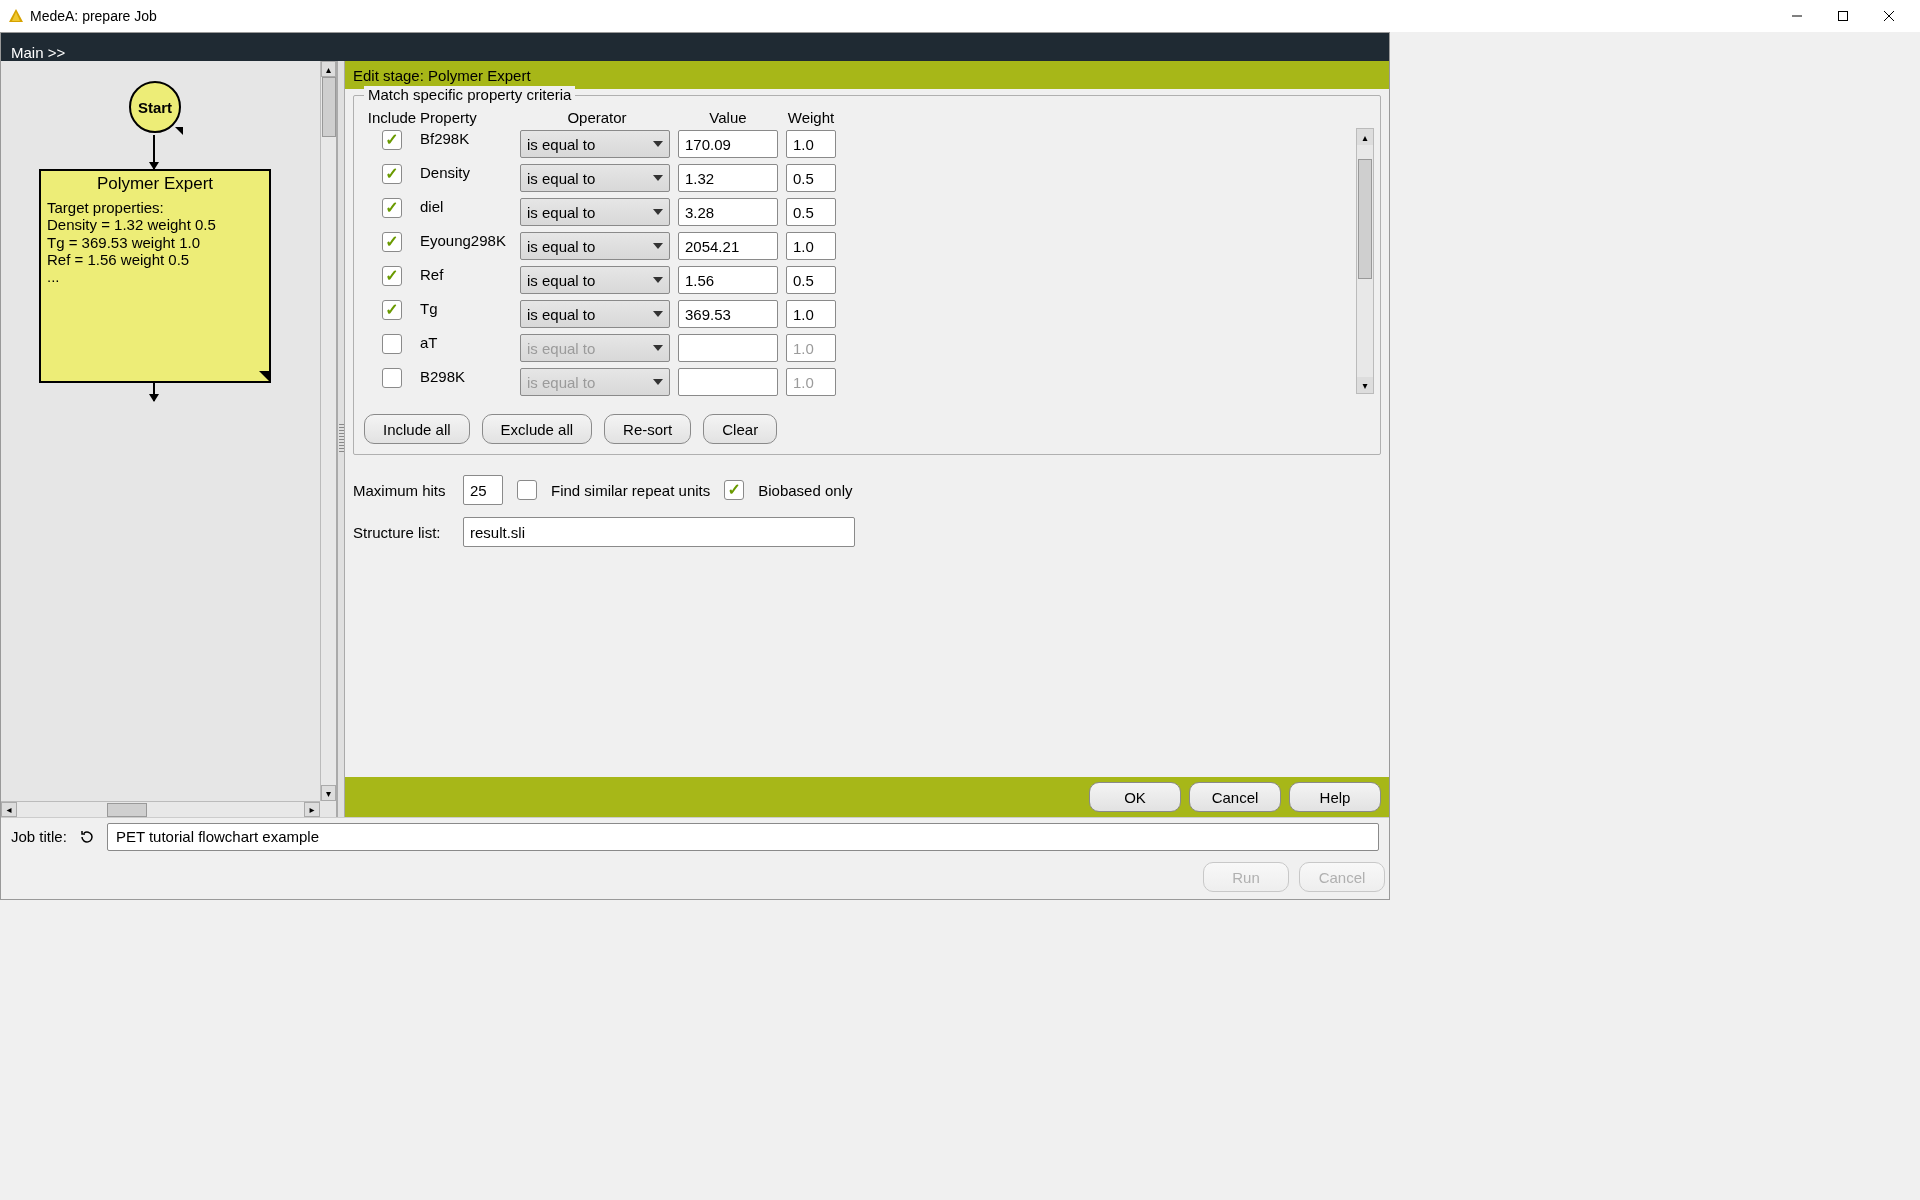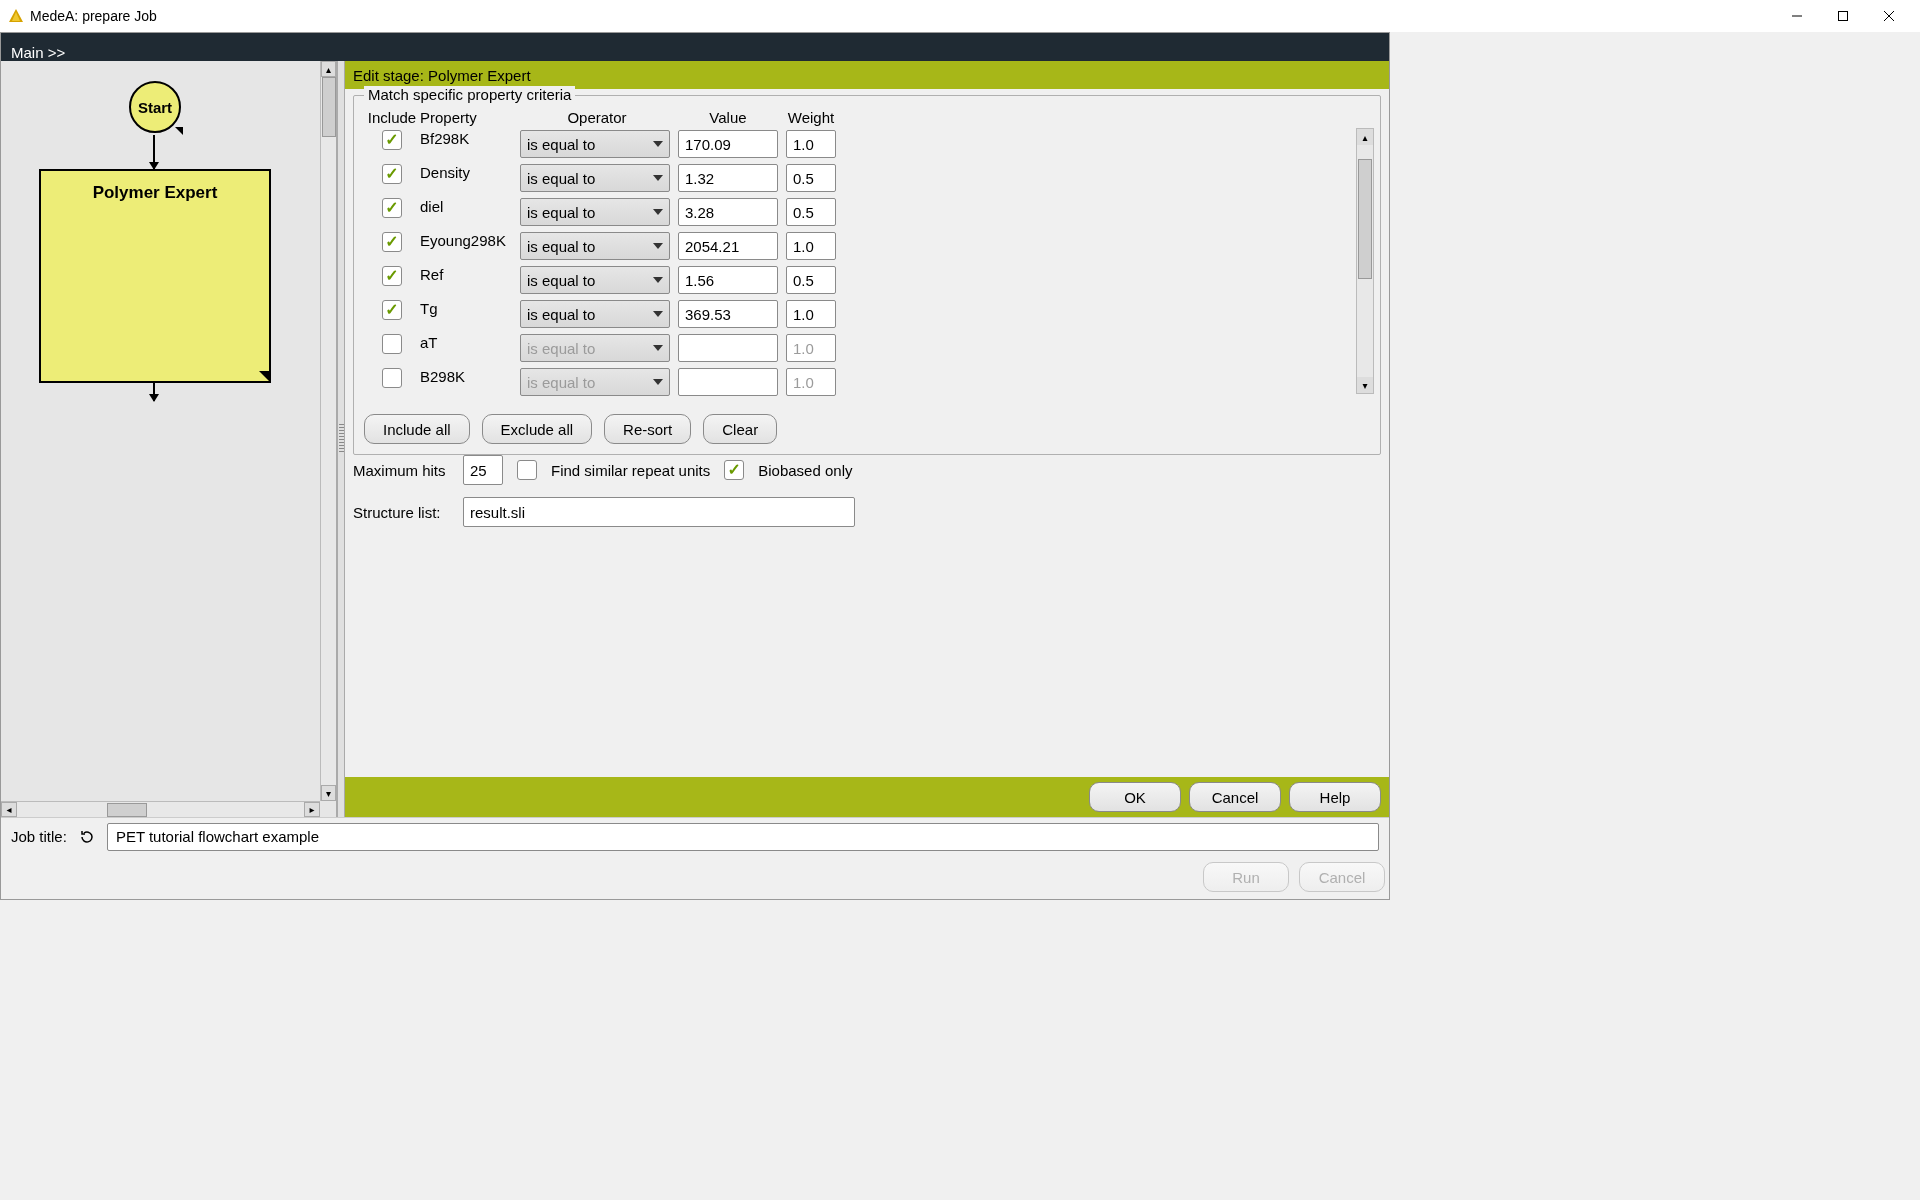--- a/index.html
+++ b/index.html
@@ -27,35 +27,35 @@
   .canvas .hscroll .left, .canvas .hscroll .right { width:16px; display:flex; align-items:center; justify-content:center; background:#ddd; border:1px solid #aaa; font-size:10px; }
   .canvas .hscroll .track { flex:1; position:relative; }
   .canvas .hscroll .thumb { position:absolute; left:90px; top:1px; bottom:0; width:40px; background:#cfcfcf; border:1px solid #999; }
   
   .startnode { position: absolute; left: 128px; top: 20px; width: 52px; height: 52px; border-radius: 50%; background: #eded77; border: 2px solid #000; display:flex; align-items:center; justify-content:center; font-weight:bold; }
   .startnode .handle { position:absolute; bottom:-4px; right:-4px; width:0; height:0; border-left:8px solid transparent; border-top:8px solid #000; }
   .arrow1 { position:absolute; left:152px; top:74px; width:2px; height:34px; background:#000; }
   .arrow1::after { content:""; position:absolute; bottom:-1px; left:-4px; width:0; height:0; border-left:5px solid transparent; border-right:5px solid transparent; border-top:8px solid #000; }
   
   .stagebox { position:absolute; left:38px; top:108px; width:232px; height:214px; background:#eded77; border:2px solid #000; }
-  .stagebox .title { text-align:center; font-weight:bold; padding:12px 0; font-size:17px; }
+  .stagebox .title { text-align:center; font-weight:normal; padding:3px 0; font-size:17px; }
   .stagebox .content { padding:2px 6px; font-size:15px; line-height:1.15; }
   .stagebox .handle { position:absolute; bottom:-2px; right:-2px; width:0; height:0; border-left:12px solid transparent; border-top:12px solid #000; }
   .arrow2 { position:absolute; left:152px; top:322px; width:2px; height:18px; background:#000; }
   .arrow2::after { content:""; position:absolute; bottom:-1px; left:-4px; width:0; height:0; border-left:5px solid transparent; border-right:5px solid transparent; border-top:8px solid #000; }
   
   .splitter { width: 8px; background: #e0e0e0; border-left:1px solid #aaa; border-right:1px solid #aaa; position:relative; }
   .splitter .grip { position:absolute; top:50%; left:1px; width:5px; height:30px; background: repeating-linear-gradient(#888 0 1px, transparent 1px 3px); transform:translateY(-50%); }
   
   .rightpanel { flex:1; display:flex; flex-direction:column; }
   .stageheader { height:28px; background:#a7b718; color:#000; display:flex; align-items:center; padding:12px 8px; font-size:15px; }
   
   .form { flex:1; padding:6px 8px 0 8px; background:#f0f0f0; position:relative; }
   
-  .fieldset { border:1px solid #b0b0b0; border-radius:2px; padding:8px 6px 10px 10px; position:relative; margin-bottom:0; }
+  .fieldset { border:1px solid #b0b0b0; border-radius:2px; padding:8px 6px 10px 10px; position:relative; margin-bottom:20px; }
   .fieldset .legend { position:absolute; top:-10px; left:10px; background:#f0f0f0; padding:0 4px; font-size:15px; }
   
   .criteria-scroll { position:relative; padding-right:28px; }
   .criteria-vscroll { position:absolute; right:0; top:24px; bottom:50px; width:18px; background:#e8e8e8; border:1px solid #bbb; }
   .criteria-vscroll .up, .criteria-vscroll .down { height:16px; display:flex; align-items:center; justify-content:center; font-size:10px; background:#ddd; }
   .criteria-vscroll .thumb { position:absolute; top:30px; left:1px; right:1px; height:120px; background:#cfcfcf; border:1px solid #999; }
   
   .crit-headers { display:flex; align-items:center; height:26px; gap:0; }
   .crit-headers span { }
   .col-include { width:56px; text-align:center; }
@@ -140,20 +140,27 @@
 
     <div class="leftpanel">
       <div class="canvas">
         <div class="startnode">
           <span>Start</span>
           <span class="handle"></span>
         </div>
         <div class="arrow1"></div>
         <div class="stagebox">
           <div class="title">Polymer Expert</div>
+          <div class="content">
+            <div>Target properties:</div>
+            <div>Density = 1.32 weight 0.5</div>
+            <div>Tg = 369.53 weight 1.0</div>
+            <div>Ref = 1.56 weight 0.5</div>
+            <div>...</div>
+          </div>
           <span class="handle"></span>
         </div>
         <div class="arrow2"></div>
 
         <div class="vscroll">
           <div class="up">▴</div>
           <div class="thumb"></div>
           <div class="down" style="position:absolute; bottom:0; left:0; right:0;">▾</div>
         </div>
         <div class="hscroll">

